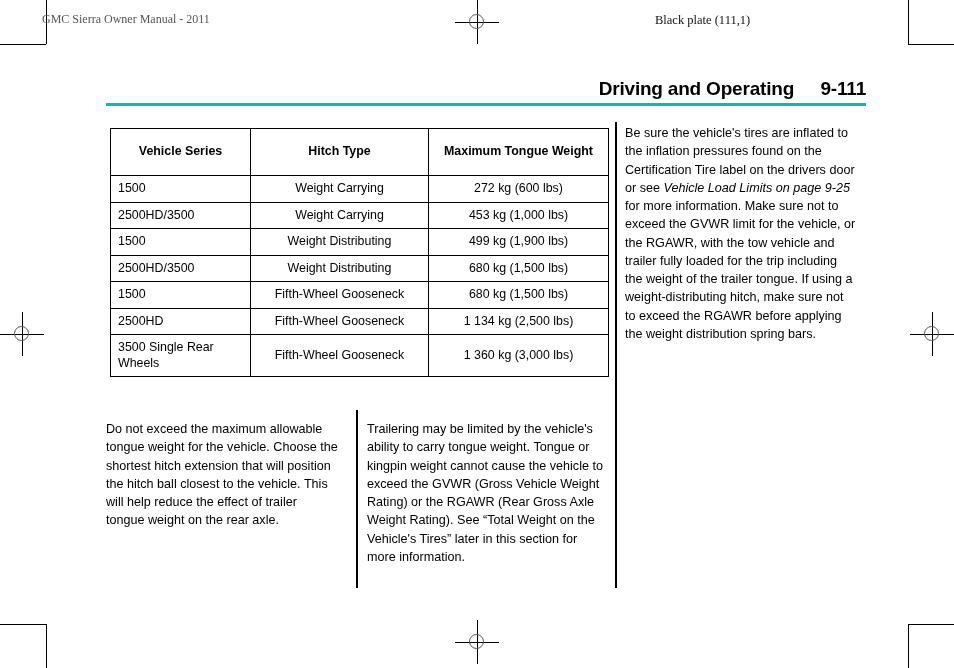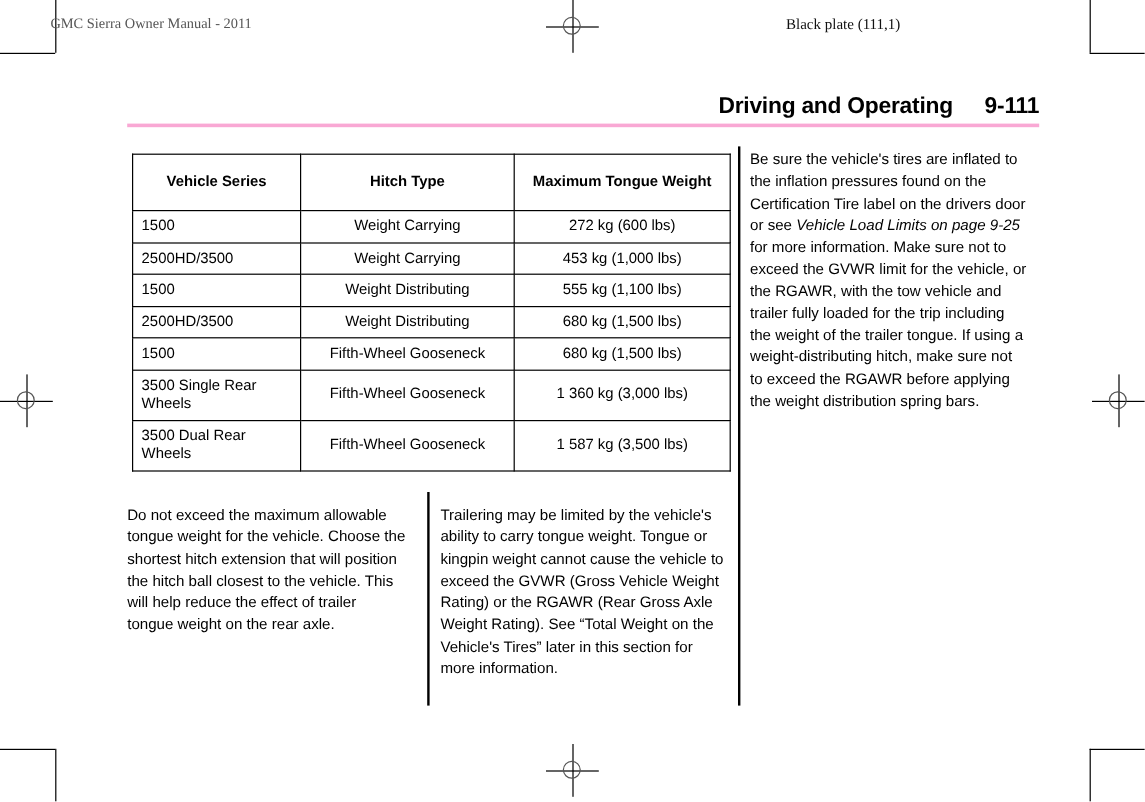--- a/index.html
+++ b/index.html
@@ -76,21 +76,21 @@
     color: #111111;
     white-space: nowrap;
   }
 
   .chapter-bar {
     position: absolute;
     left: 106px;
     top: 78px;
     width: 760px;
     text-align: right;
-    border-bottom: 3px solid #f9a8d4;
+    border-bottom: 3px solid #14b8a6;
     padding-bottom: 3px;
   }
   .chapter-title {
     font-size: 19px;
     font-weight: bold;
     letter-spacing: -0.2px;
   }
   .chapter-page {
     font-size: 19px;
     font-weight: bold;
@@ -232,42 +232,42 @@
         <td class="c-weight">272 kg (600 lbs)</td>
       </tr>
       <tr>
         <td class="c-series">2500HD/3500</td>
         <td class="c-hitch">Weight Carrying</td>
         <td class="c-weight">453 kg (1,000 lbs)</td>
       </tr>
       <tr>
         <td class="c-series">1500</td>
         <td class="c-hitch">Weight Distributing</td>
-        <td class="c-weight">555 kg (1,100 lbs)</td>
+        <td class="c-weight">499 kg (1,900 lbs)</td>
       </tr>
       <tr>
         <td class="c-series">2500HD/3500</td>
         <td class="c-hitch">Weight Distributing</td>
         <td class="c-weight">680 kg (1,500 lbs)</td>
       </tr>
       <tr>
         <td class="c-series">1500</td>
         <td class="c-hitch">Fifth-Wheel Gooseneck</td>
         <td class="c-weight">680 kg (1,500 lbs)</td>
       </tr>
       <tr>
+        <td class="c-series">2500HD</td>
+        <td class="c-hitch">Fifth-Wheel Gooseneck</td>
+        <td class="c-weight">1 134 kg (2,500 lbs)</td>
+      </tr>
+      <tr>
         <td class="c-series">3500 Single Rear Wheels</td>
         <td class="c-hitch">Fifth-Wheel Gooseneck</td>
         <td class="c-weight">1 360 kg (3,000 lbs)</td>
       </tr>
-      <tr>
-        <td class="c-series">3500 Dual Rear Wheels</td>
-        <td class="c-hitch">Fifth-Wheel Gooseneck</td>
-        <td class="c-weight">1 587 kg (3,500 lbs)</td>
-      </tr>
     </tbody>
   </table>
 </div>
 
 <div class="vrule" style="left:356px; top:410px; height:178px;"></div>
 <div class="vrule" style="left:615px; top:122px; height:466px;"></div>
 
 <div class="col-text col-left">
   <p>Do not exceed the maximum allowable tongue weight for the vehicle. Choose the shortest hitch extension that will position the hitch ball closest to the vehicle. This will help reduce the effect of trailer tongue weight on the rear axle.</p>
 </div>

